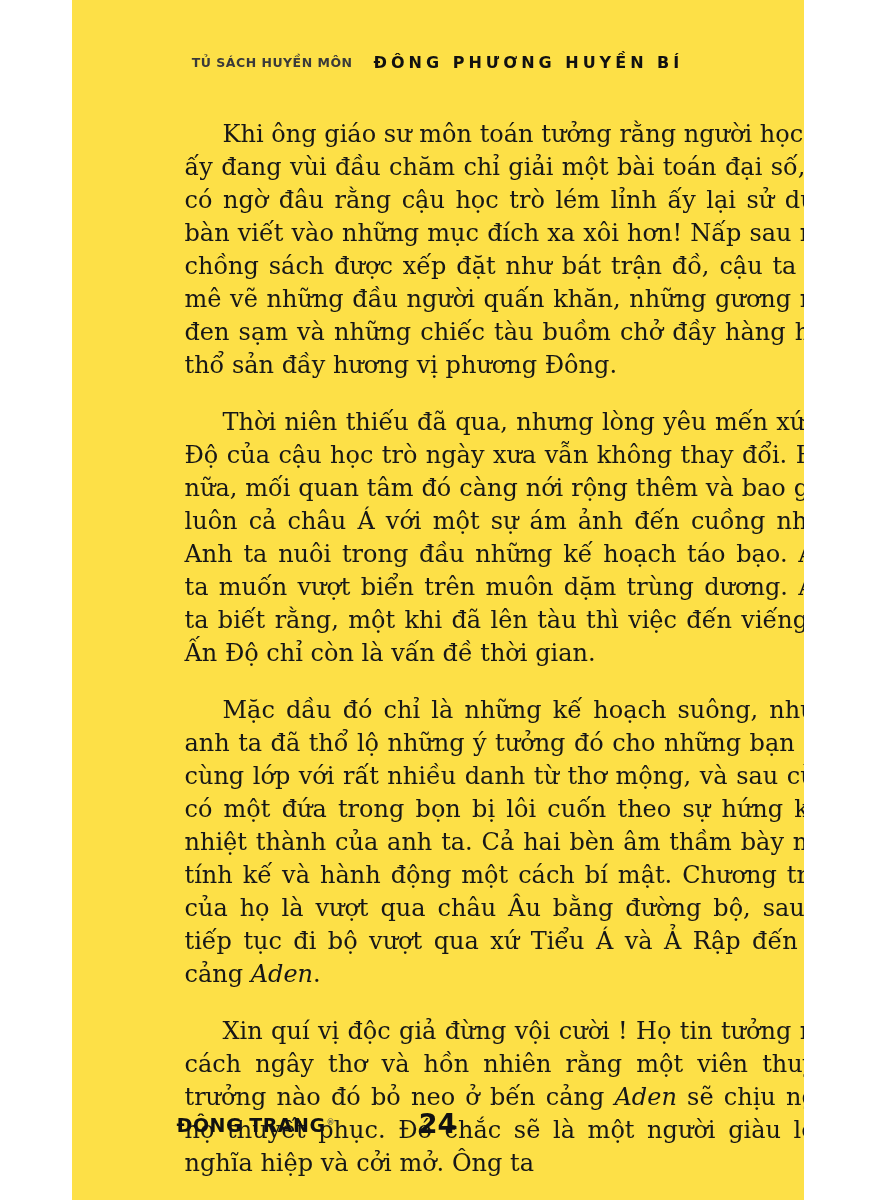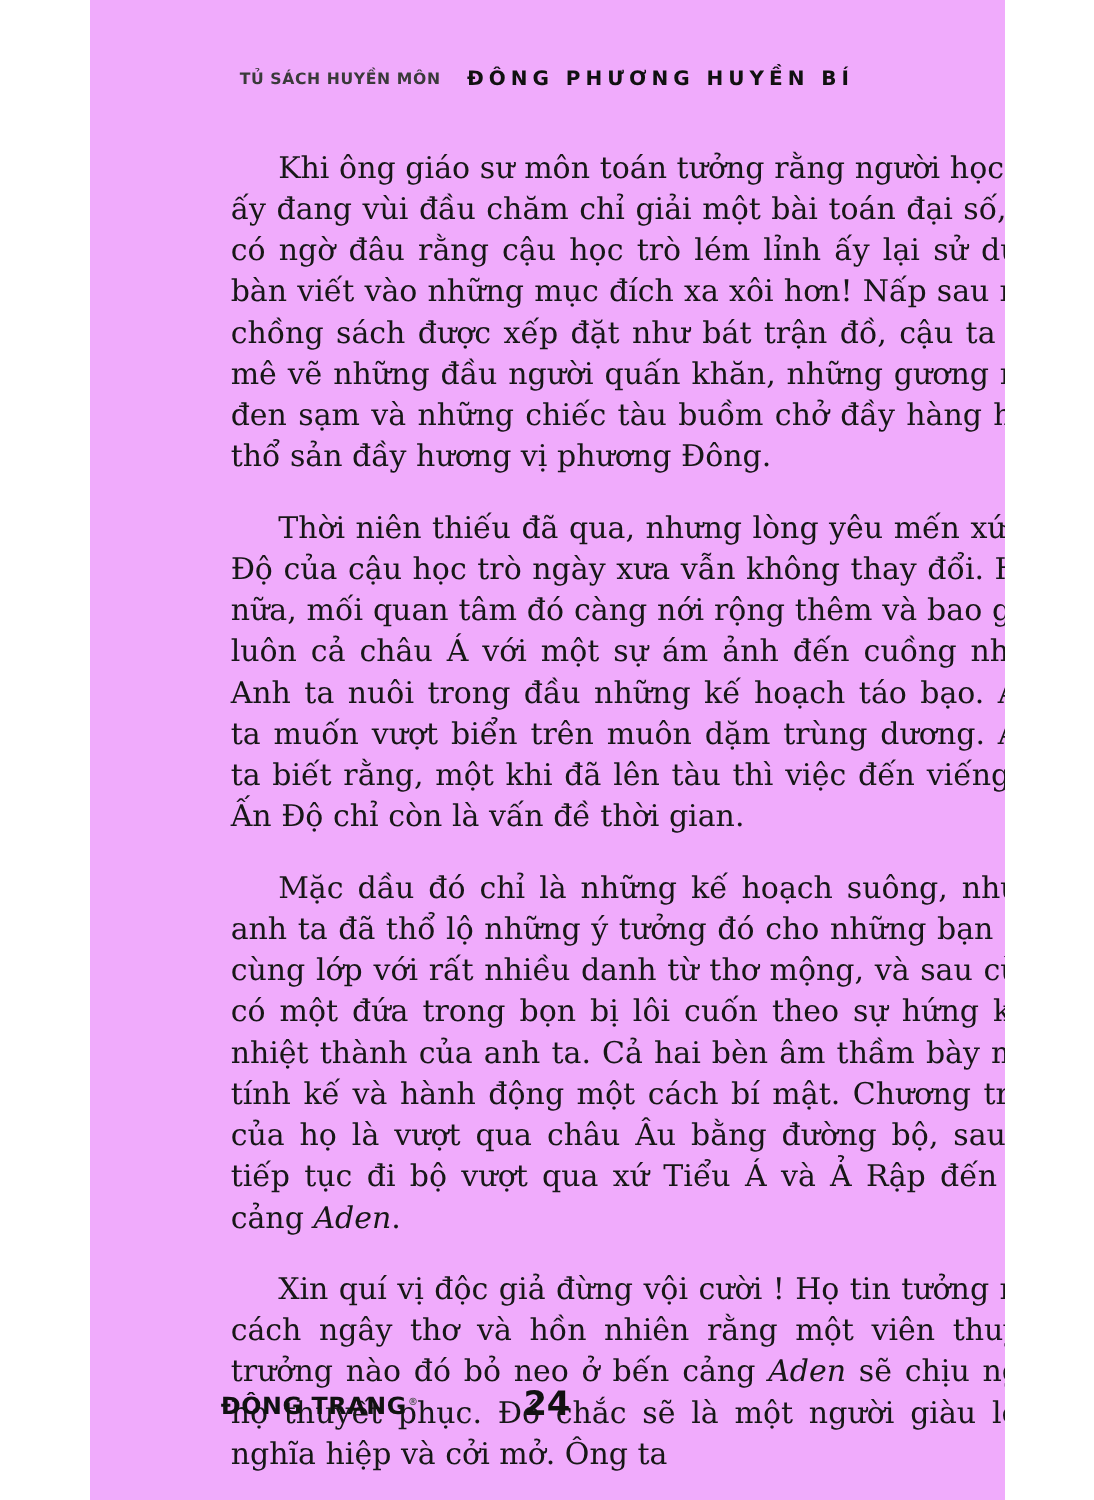--- a/index.html
+++ b/index.html
@@ -5,21 +5,21 @@
   html, body {
     margin: 0;
     padding: 0;
     background: #ffffff;
   }
   .page {
     position: relative;
     width: 732px;
     height: 1200px;
     margin: 0 auto;
-    background: #f0abfc;
+    background: #fde047;
     box-sizing: border-box;
     overflow: hidden;
     font-family: "DejaVu Serif", "Liberation Serif", serif;
     color: #171717;
   }
   .running-head {
     position: absolute;
     top: 52px;
     left: 0;
     right: 0;

